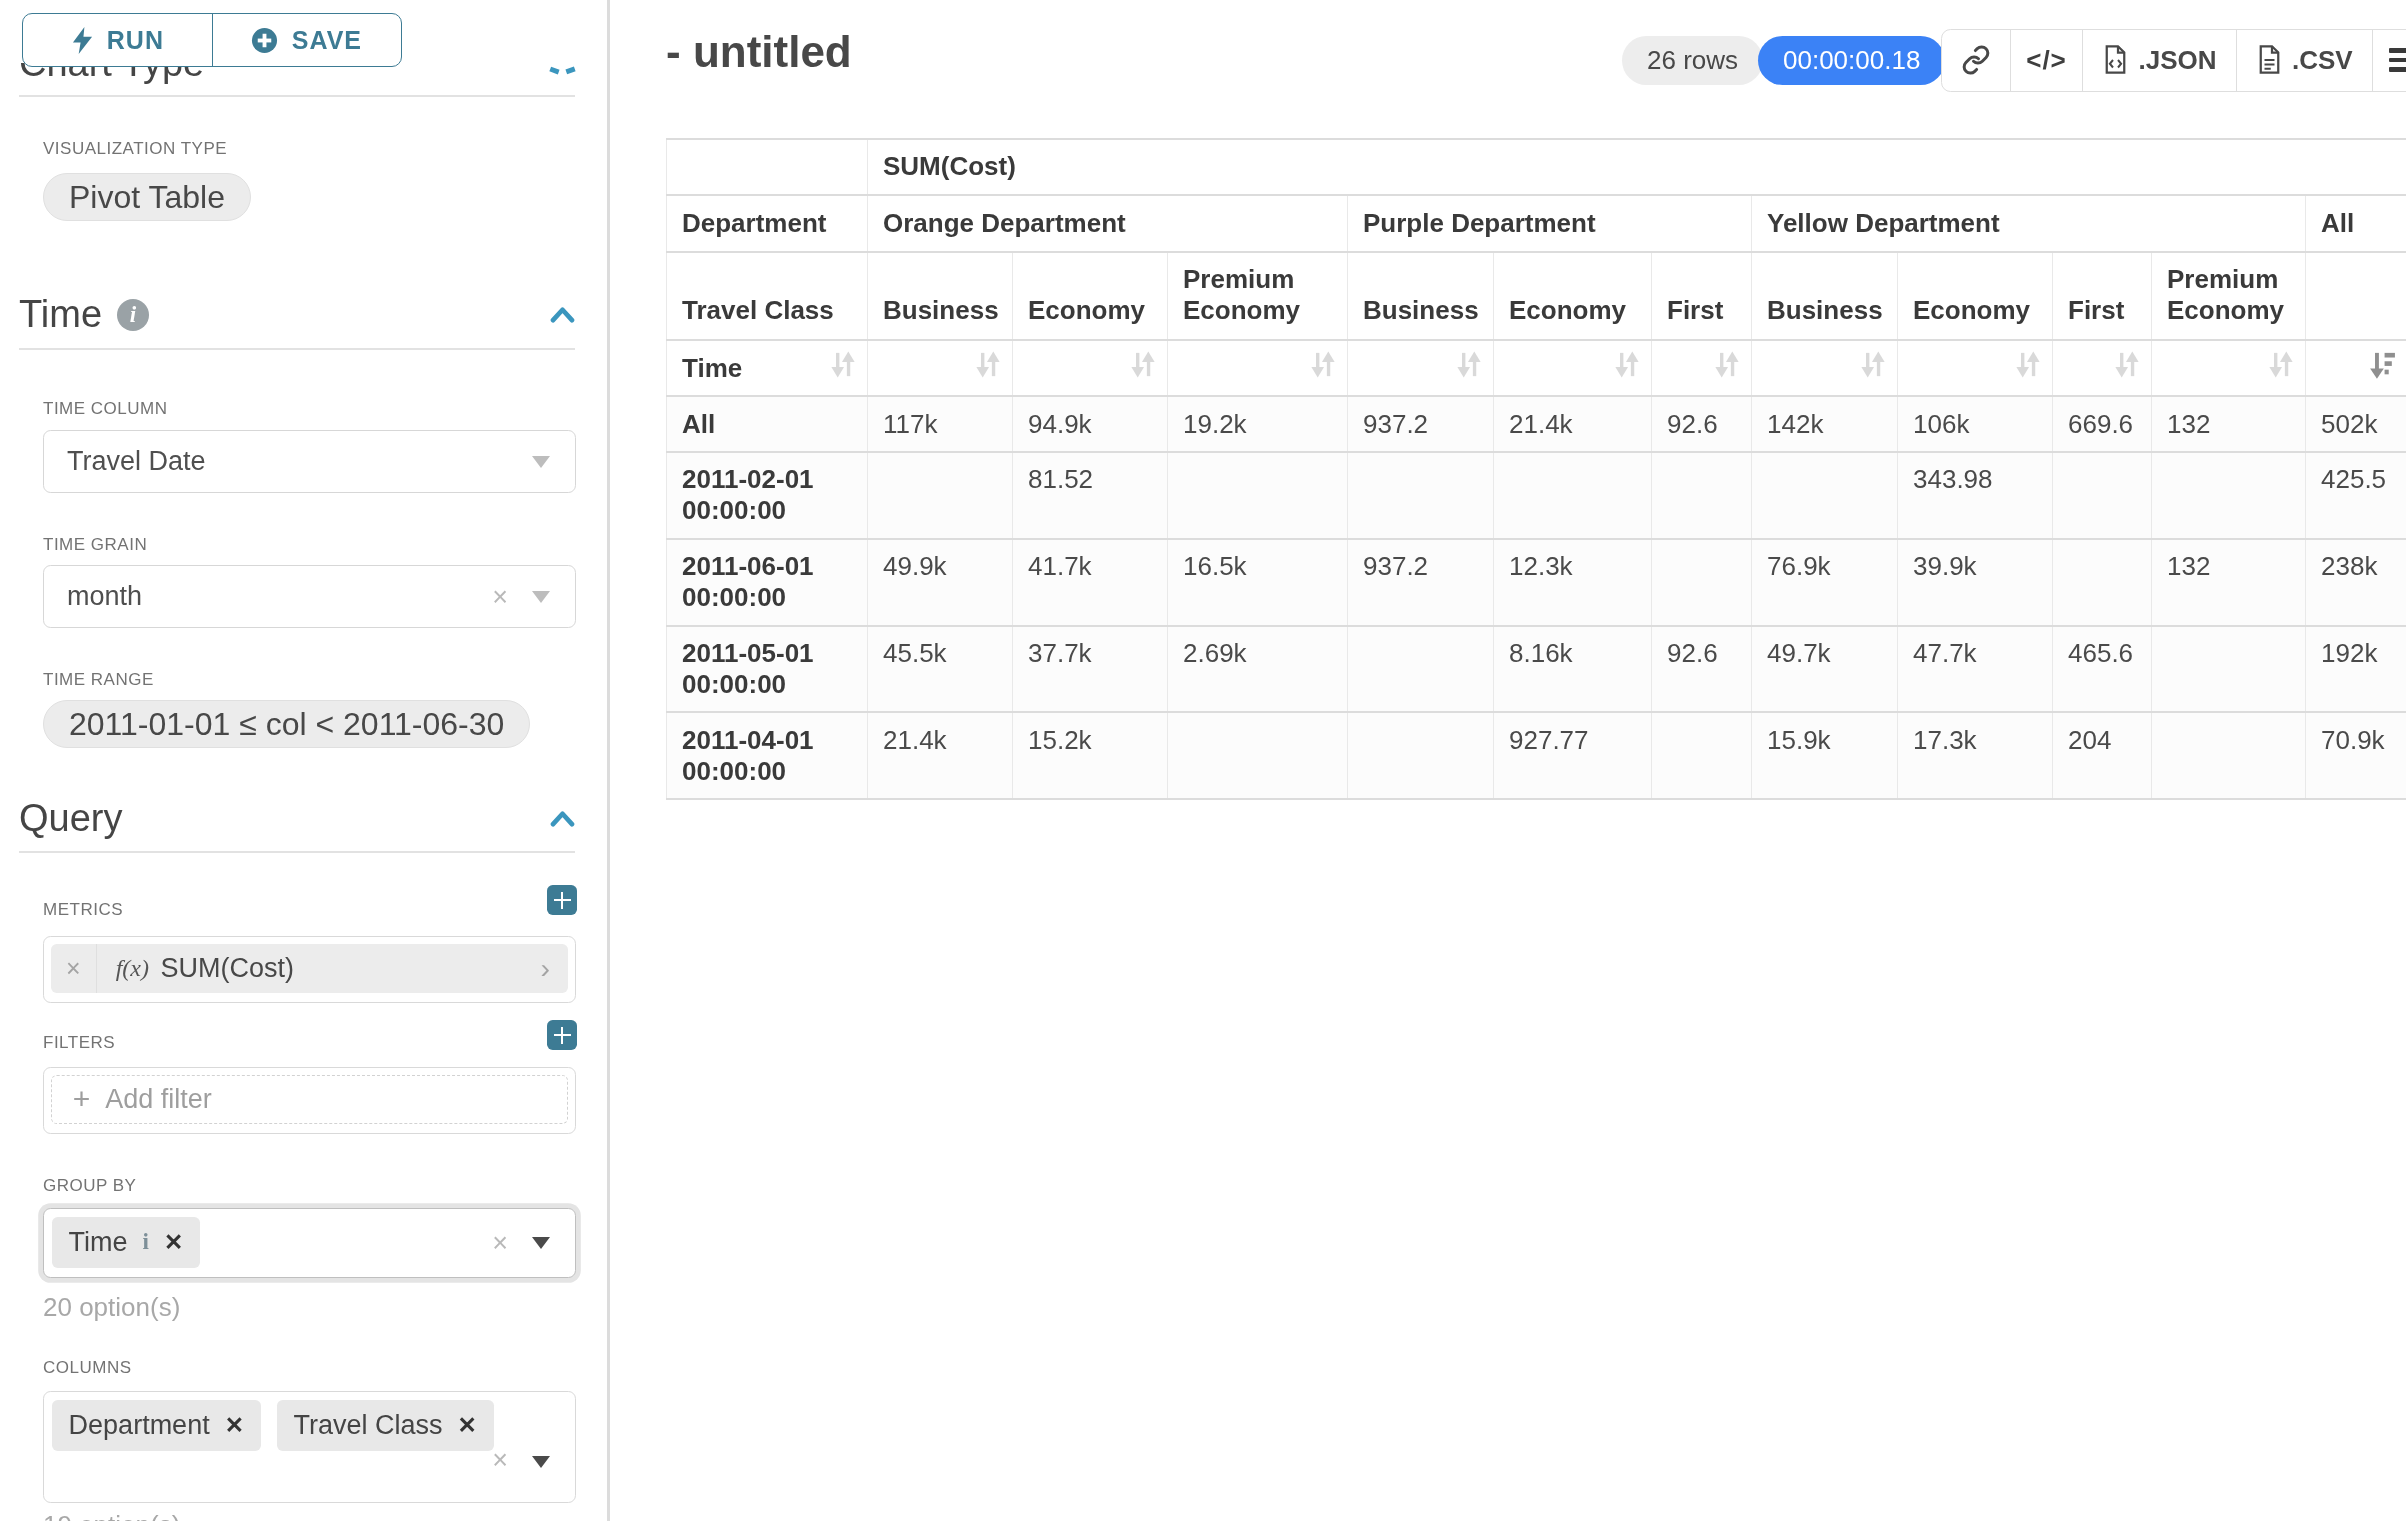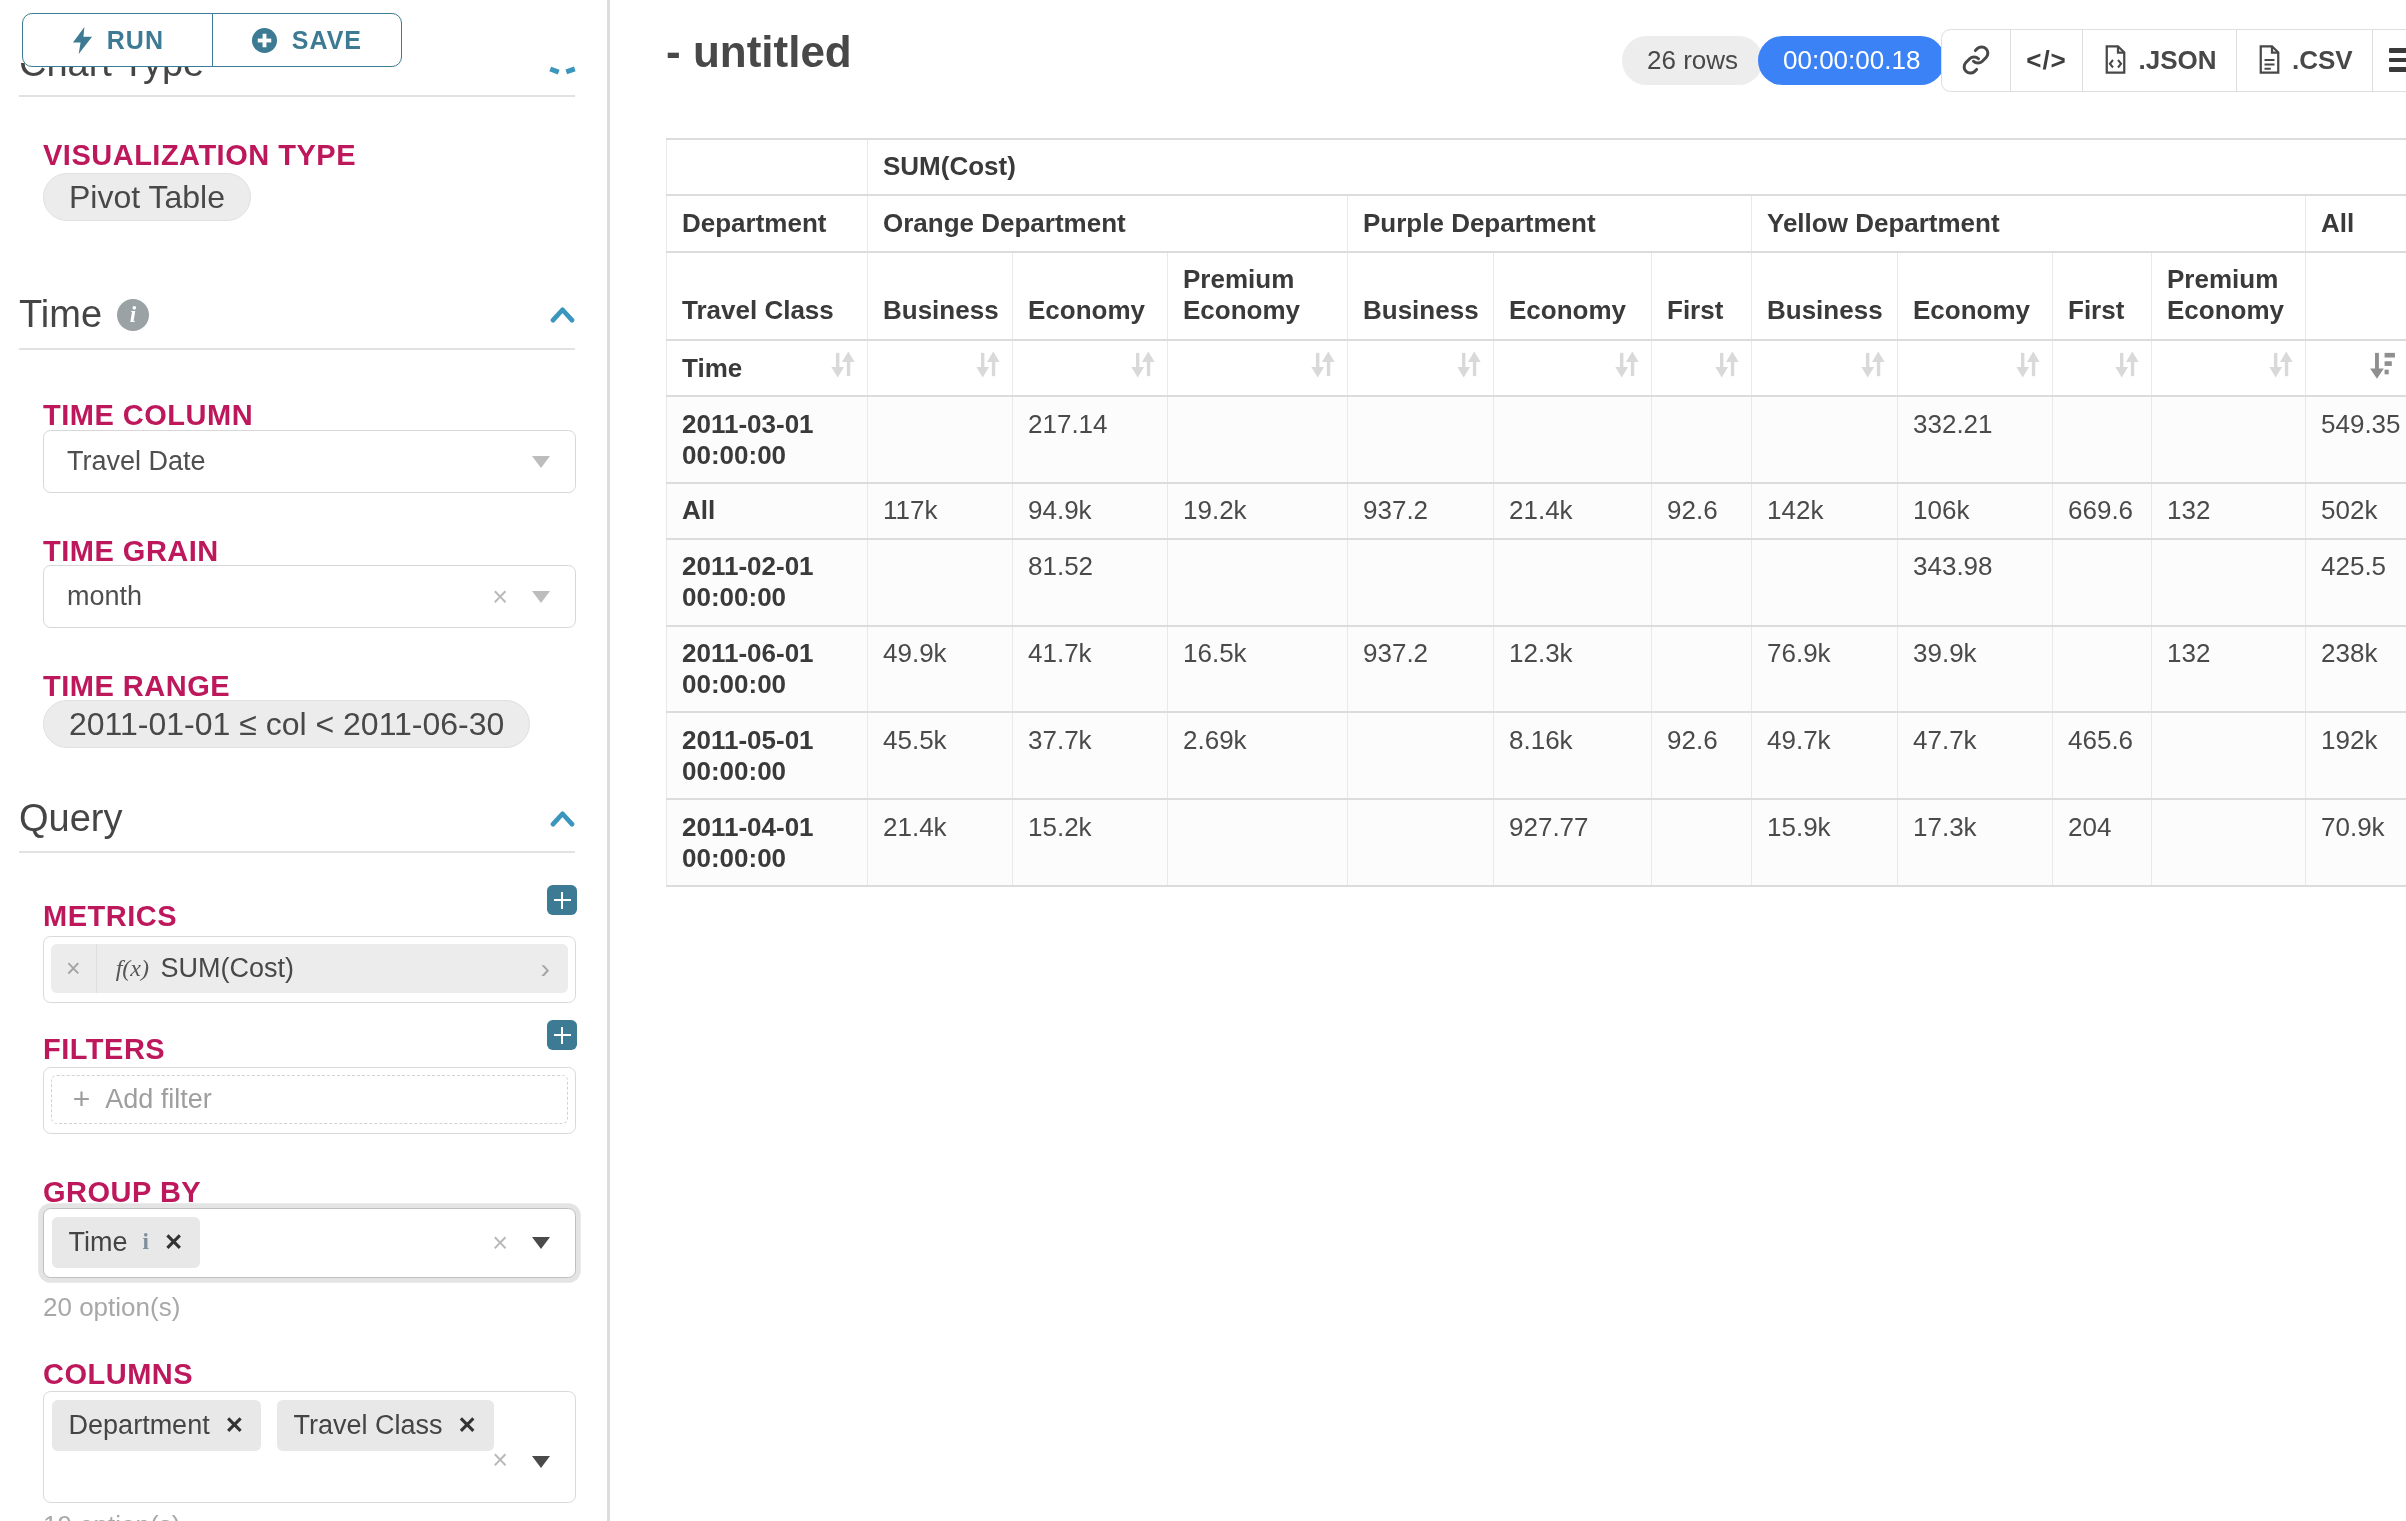--- a/index.html
+++ b/index.html
@@ -15,21 +15,21 @@
   .heading-cover { position:absolute; left:0; top:0; width:607px; height:63px; background:#fff; z-index:2; }
   .chev-tip { position:absolute; top:68px; width:8.6px; height:4.8px; background:#3B96BE; z-index:1; }
   .chev-tip.l { left:550px; transform:rotate(20deg); }
   .chev-tip.r { left:566px; transform:rotate(-20deg); }
 
   .btn-group { position:absolute; left:22px; top:13.3px; width:380px; height:54px; display:flex; border:1.9px solid #3D7B94; border-radius:10px; background:#fff; z-index:3; }
   .btn-group .btn { flex:1; display:flex; align-items:center; justify-content:center; gap:13.3px; font-size:25px; font-weight:bold; letter-spacing:1px; color:#3D7B94; cursor:pointer; }
   .btn-group .btn + .btn { border-left:1.9px solid #3D7B94; }
 
   .sb-divider { position:absolute; left:19px; width:556px; height:1.9px; background:#E2E2E2; }
-  .ctl-label { position:absolute; left:43px; font-size:29px; letter-spacing:0.5px; color:#be185d;font-weight:bold; }
+  .ctl-label { position:absolute; left:43px; font-size:17px; letter-spacing:0.5px; color:#737373; }
   .section-heading { position:absolute; left:19px; font-size:38px; color:#454545; display:flex; align-items:center; gap:15px; }
   .info-dot { display:inline-flex; align-items:center; justify-content:center; width:32px; height:32px; border-radius:50%; background:#9AA2A6; color:#fff; font-size:23px; font-family:"Liberation Serif",serif; font-style:italic; font-weight:bold; }
   .sec-chevron { position:absolute; left:550px; }
 
   .select-box { position:absolute; left:43px; width:533px; height:63px; border:1.9px solid #D7D7D7; border-radius:7.6px; background:#fff; display:flex; align-items:center; }
   .select-box .val { padding-left:23px; font-size:27px; color:#4F4F4F; }
   .clear-x { position:absolute; right:67px; top:50%; transform:translateY(-50%); font-size:27px; color:#B9B9B9; }
   .caret { position:absolute; right:25px; top:50%; transform:translateY(-50%); width:0; height:0; border-left:9.5px solid transparent; border-right:9.5px solid transparent; border-top:12.4px solid #BDBDBD; }
   .caret.dark { border-top-color:#4A4A4A; }
 
@@ -385,34 +385,20 @@
                     <rect x="4.6" y="3" width="3" height="14"></rect>
                     <polygon points="0.8,15 11.4,15 6.1,23"></polygon>
                     <rect x="12" y="3" width="8" height="3.6"></rect>
                     <rect x="12" y="9.5" width="5.6" height="3.6"></rect>
                     <rect x="12" y="16" width="3.2" height="3.6"></rect>
                   </svg></span>
               </th>
             </tr>
         </thead>
         <tbody>
-            <tr class="tall">
-              <td class="rowlabel">2011-03-01 00:00:00</td>
-              <td></td>
-              <td>217.14</td>
-              <td></td>
-              <td></td>
-              <td></td>
-              <td></td>
-              <td></td>
-              <td>332.21</td>
-              <td></td>
-              <td></td>
-              <td>549.35</td>
-            </tr>
             <tr class="short">
               <td class="rowlabel">All</td>
               <td>117k</td>
               <td>94.9k</td>
               <td>19.2k</td>
               <td>937.2</td>
               <td>21.4k</td>
               <td>92.6</td>
               <td>142k</td>
               <td>106k</td>

